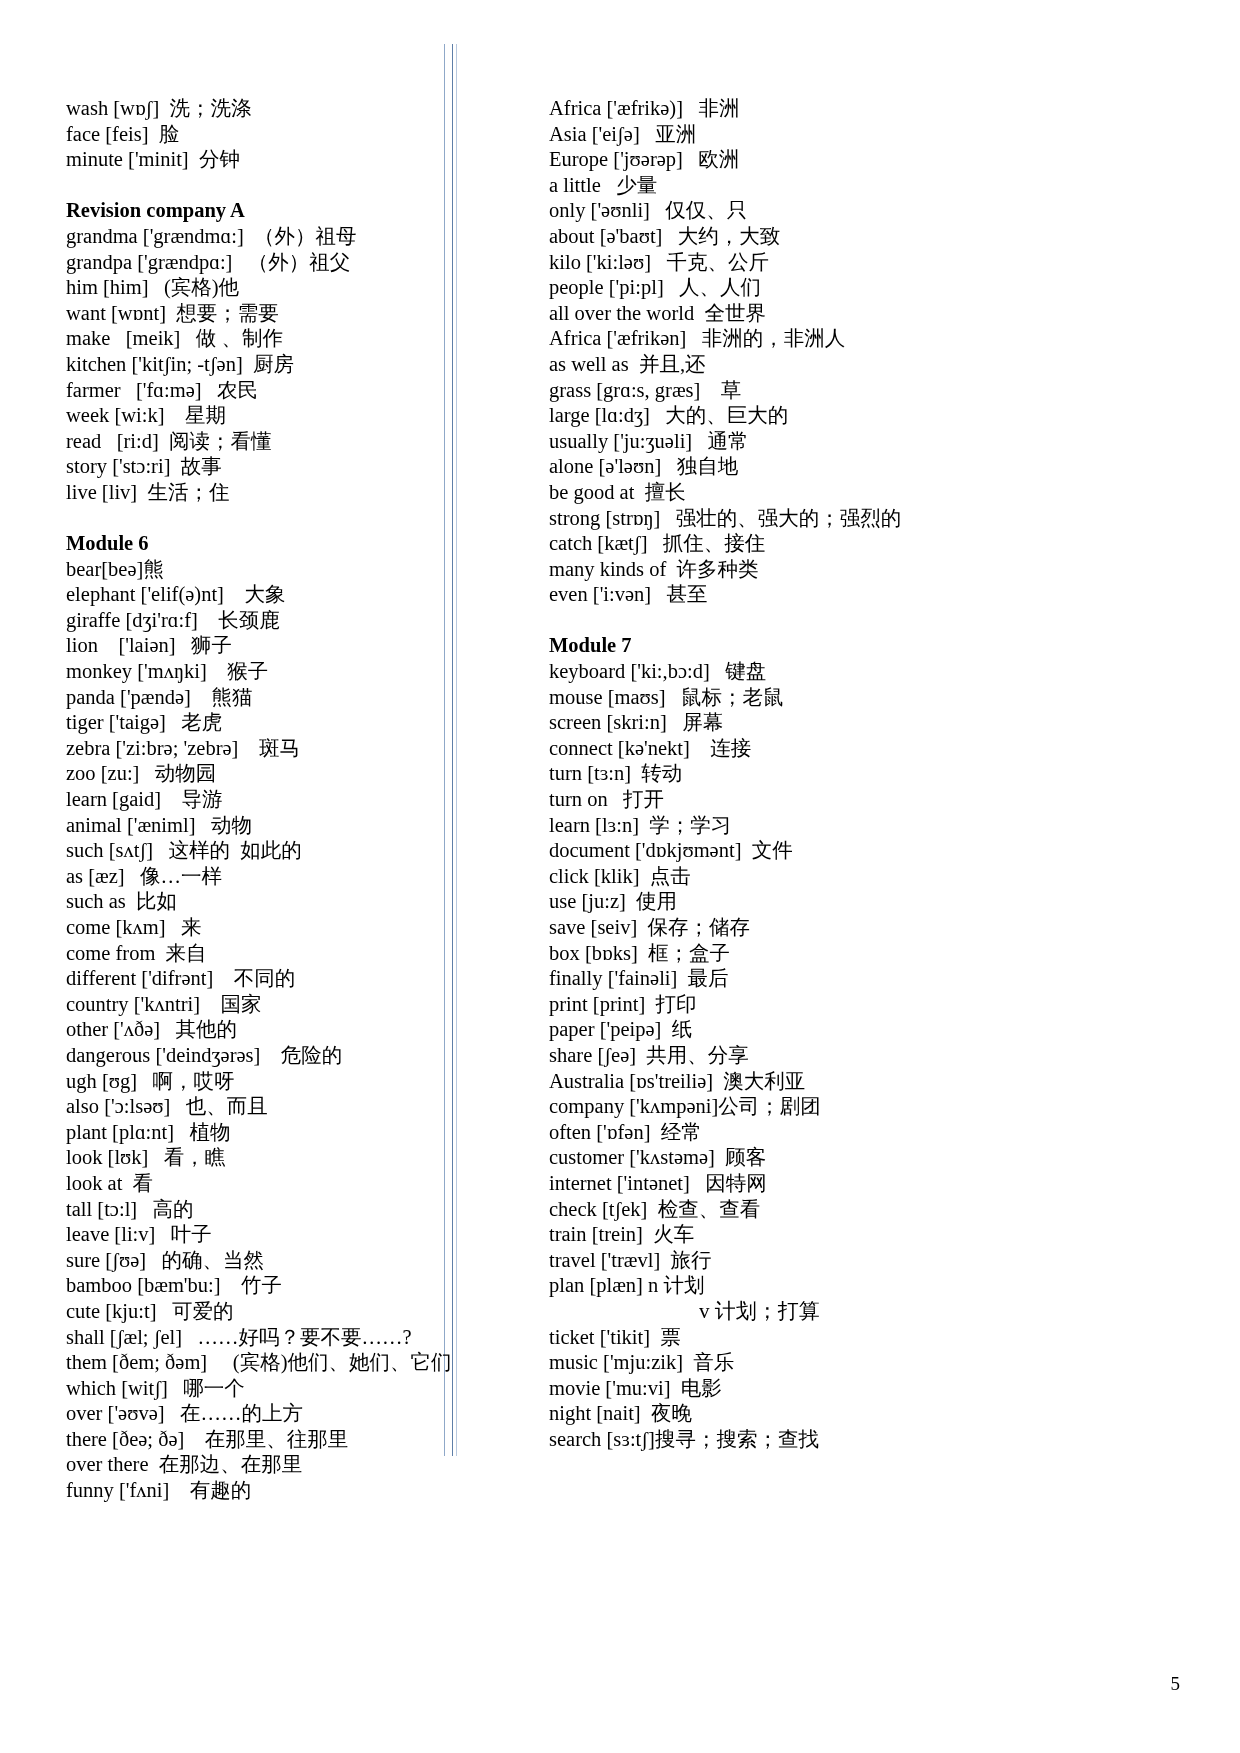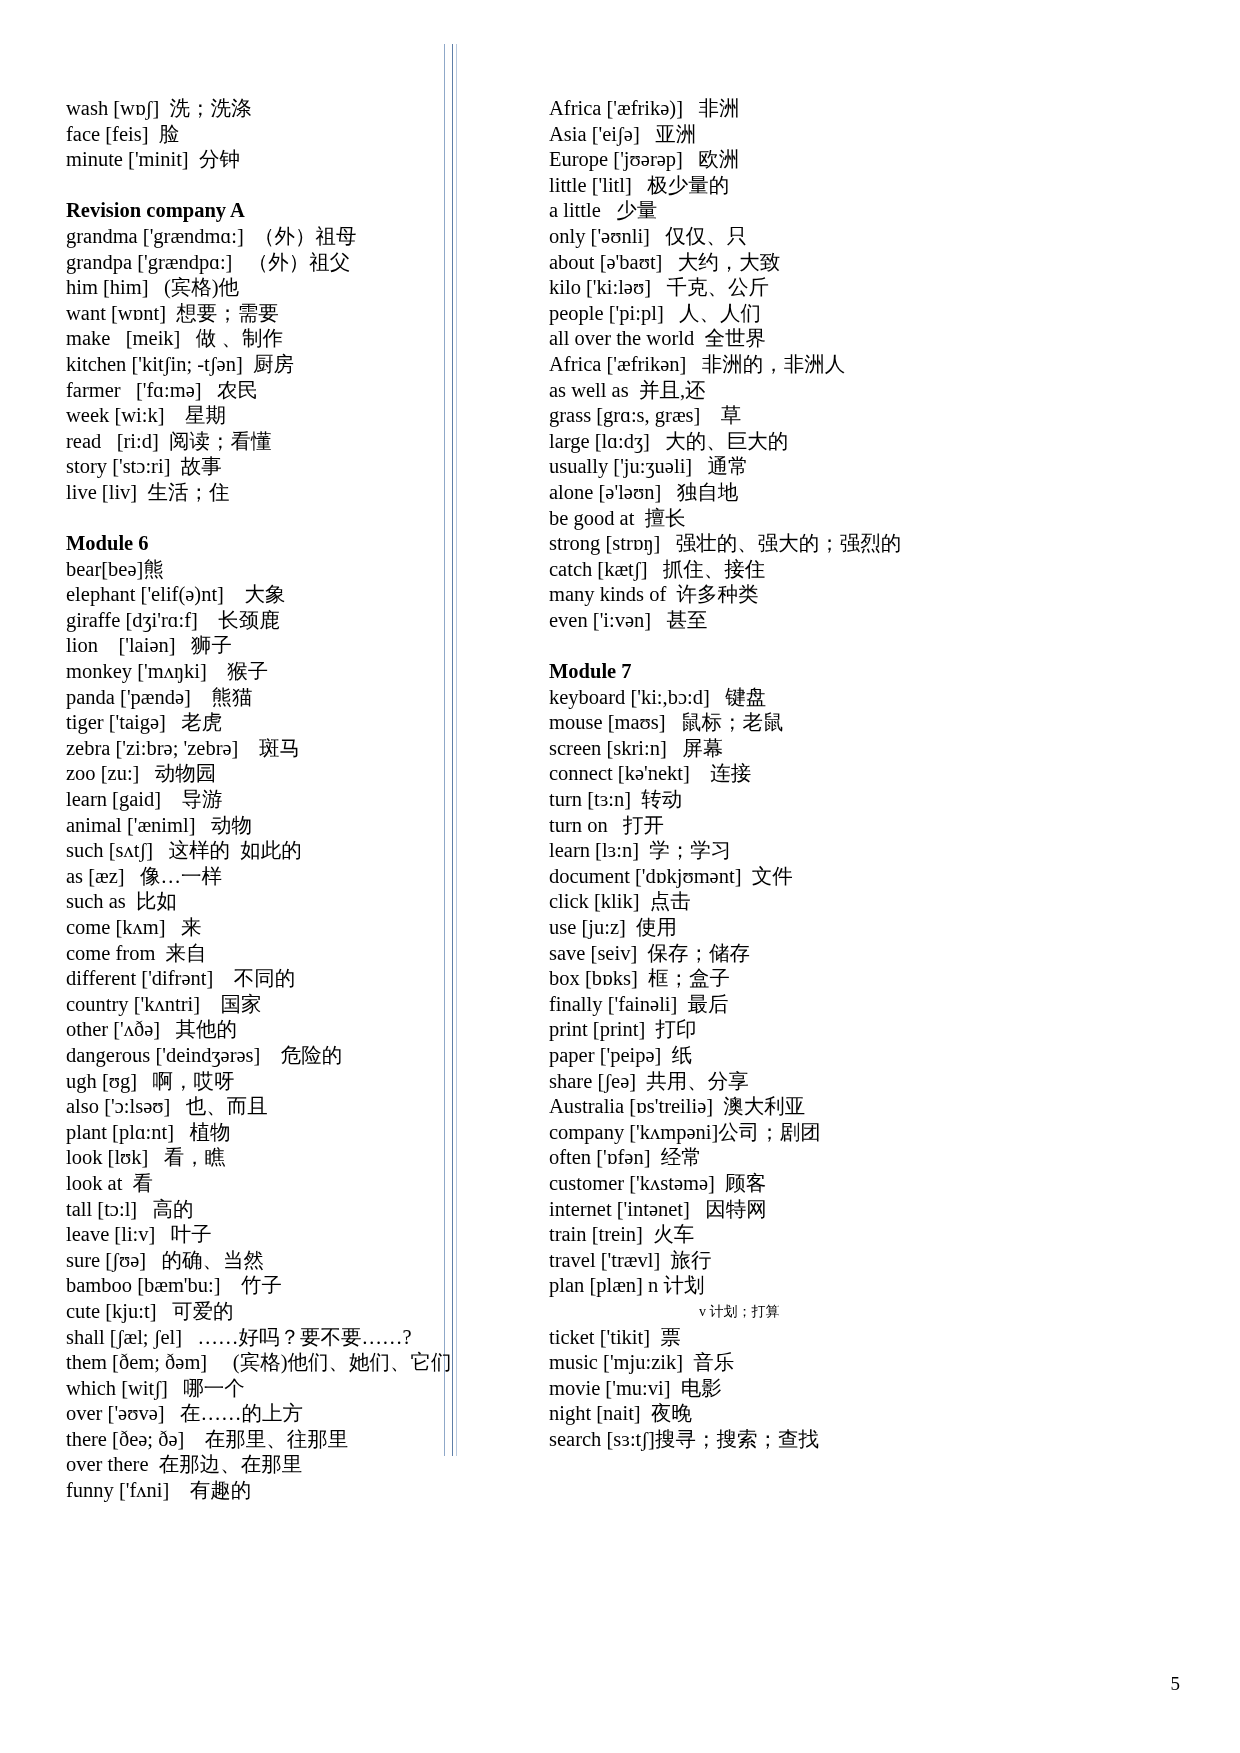--- a/index.html
+++ b/index.html
@@ -79,21 +79,21 @@
   .heading {
     font-size: 20.5px;
     line-height: 25.6px;
     font-weight: bold;
     white-space: pre;
   }
   .spacer {
     height: 25.6px;
   }
   .cont {
-    font-size: 14px;
+    font-size: 21px;
     line-height: 25.6px;
     white-space: pre;
     padding-left: 150px;
   }
   .page-number {
     position: absolute;
     right: 60px;
     bottom: 58px;
     font-size: 19px;
     font-family: "Liberation Serif", "DejaVu Serif", serif;
@@ -165,21 +165,20 @@
         <div class="entry">which [witʃ]   哪一个</div>
         <div class="entry">over ['əʊvə]   在……的上方</div>
         <div class="entry">there [ðeə; ðə]    在那里、往那里</div>
         <div class="entry">over there  在那边、在那里</div>
         <div class="entry">funny ['fʌni]    有趣的</div>
       </div>
     <div class="col col-right" id="right-column">
         <div class="entry">Africa ['æfrikə)]   非洲</div>
         <div class="entry">Asia ['eiʃə]   亚洲</div>
         <div class="entry">Europe ['jʊərəp]   欧洲</div>
-        <div class="entry">little ['litl]   极少量的</div>
         <div class="entry">a little   少量</div>
         <div class="entry">only ['əʊnli]   仅仅、只</div>
         <div class="entry">about [ə'baʊt]   大约，大致</div>
         <div class="entry">kilo ['ki:ləʊ]   千克、公斤</div>
         <div class="entry">people ['pi:pl]   人、人们</div>
         <div class="entry">all over the world  全世界</div>
         <div class="entry">Africa ['æfrikən]   非洲的，非洲人</div>
         <div class="entry">as well as  并且,还</div>
         <div class="entry">grass [grɑ:s, græs]    草</div>
         <div class="entry">large [lɑ:dʒ]   大的、巨大的</div>
@@ -206,20 +205,21 @@
         <div class="entry">box [bɒks]  框；盒子</div>
         <div class="entry">finally ['fainəli]  最后</div>
         <div class="entry">print [print]  打印</div>
         <div class="entry">paper ['peipə]  纸</div>
         <div class="entry">share [ʃeə]  共用、分享</div>
         <div class="entry">Australia [ɒs'treiliə]  澳大利亚</div>
         <div class="entry">company ['kʌmpəni]公司；剧团</div>
         <div class="entry">often ['ɒfən]  经常</div>
         <div class="entry">customer ['kʌstəmə]  顾客</div>
         <div class="entry">internet ['intənet]   因特网</div>
+        <div class="entry">check [tʃek]  检查、查看</div>
         <div class="entry">train [trein]  火车</div>
         <div class="entry">travel ['trævl]  旅行</div>
         <div class="entry">plan [plæn] n 计划</div>
         <div class="cont">v 计划；打算</div>
         <div class="entry">ticket ['tikit]  票</div>
         <div class="entry">music ['mju:zik]  音乐</div>
         <div class="entry">movie ['mu:vi]  电影</div>
         <div class="entry">night [nait]  夜晚</div>
         <div class="entry">search [sɜ:tʃ]搜寻；搜索；查找</div>
       </div>

